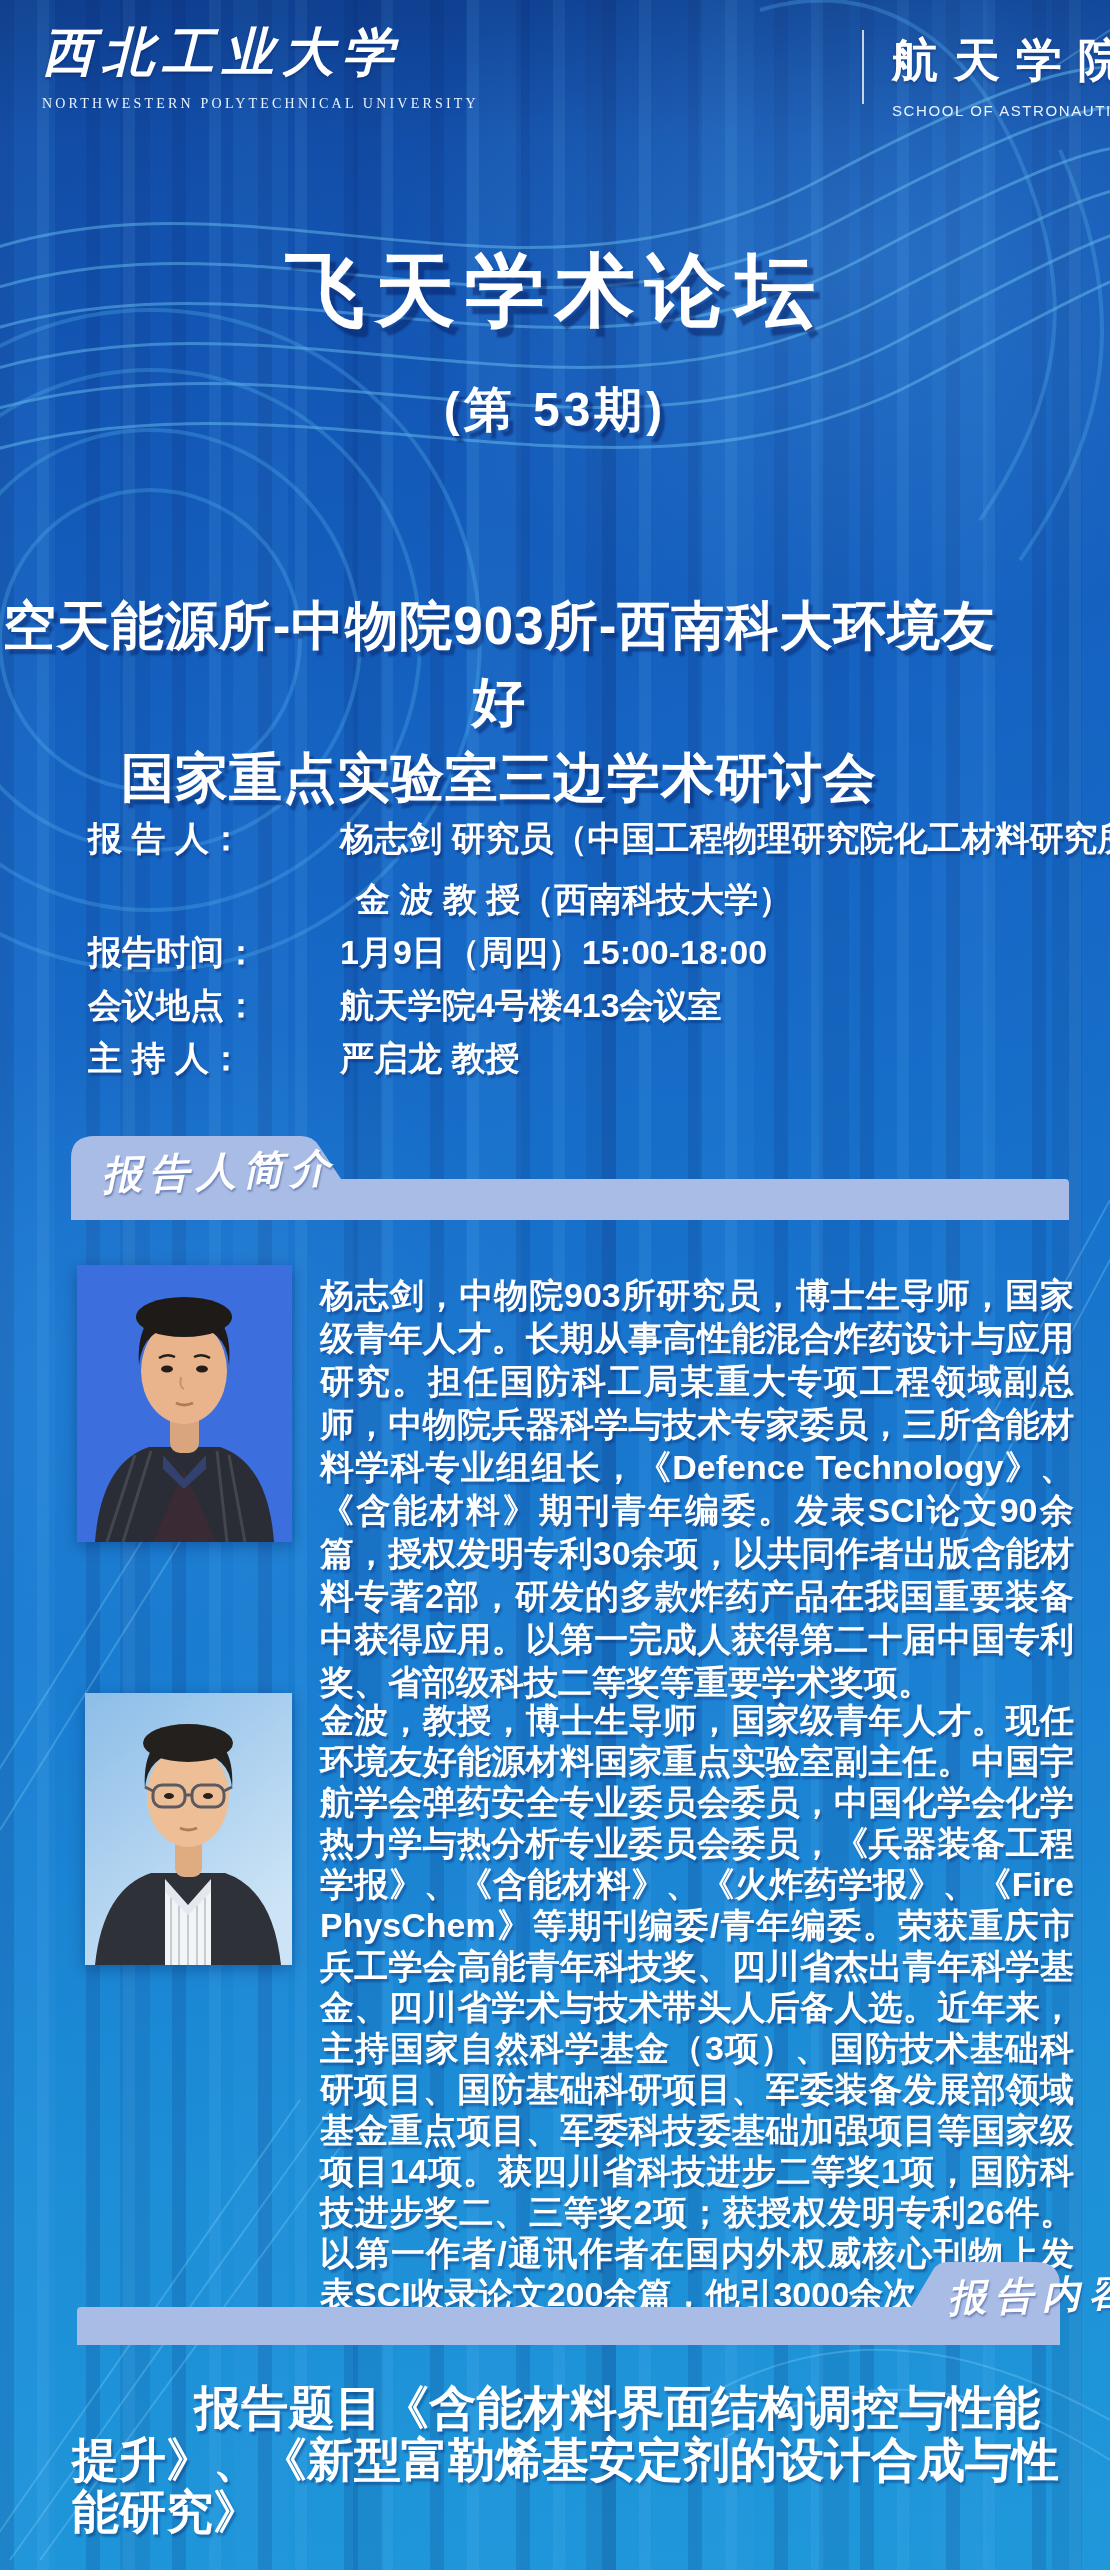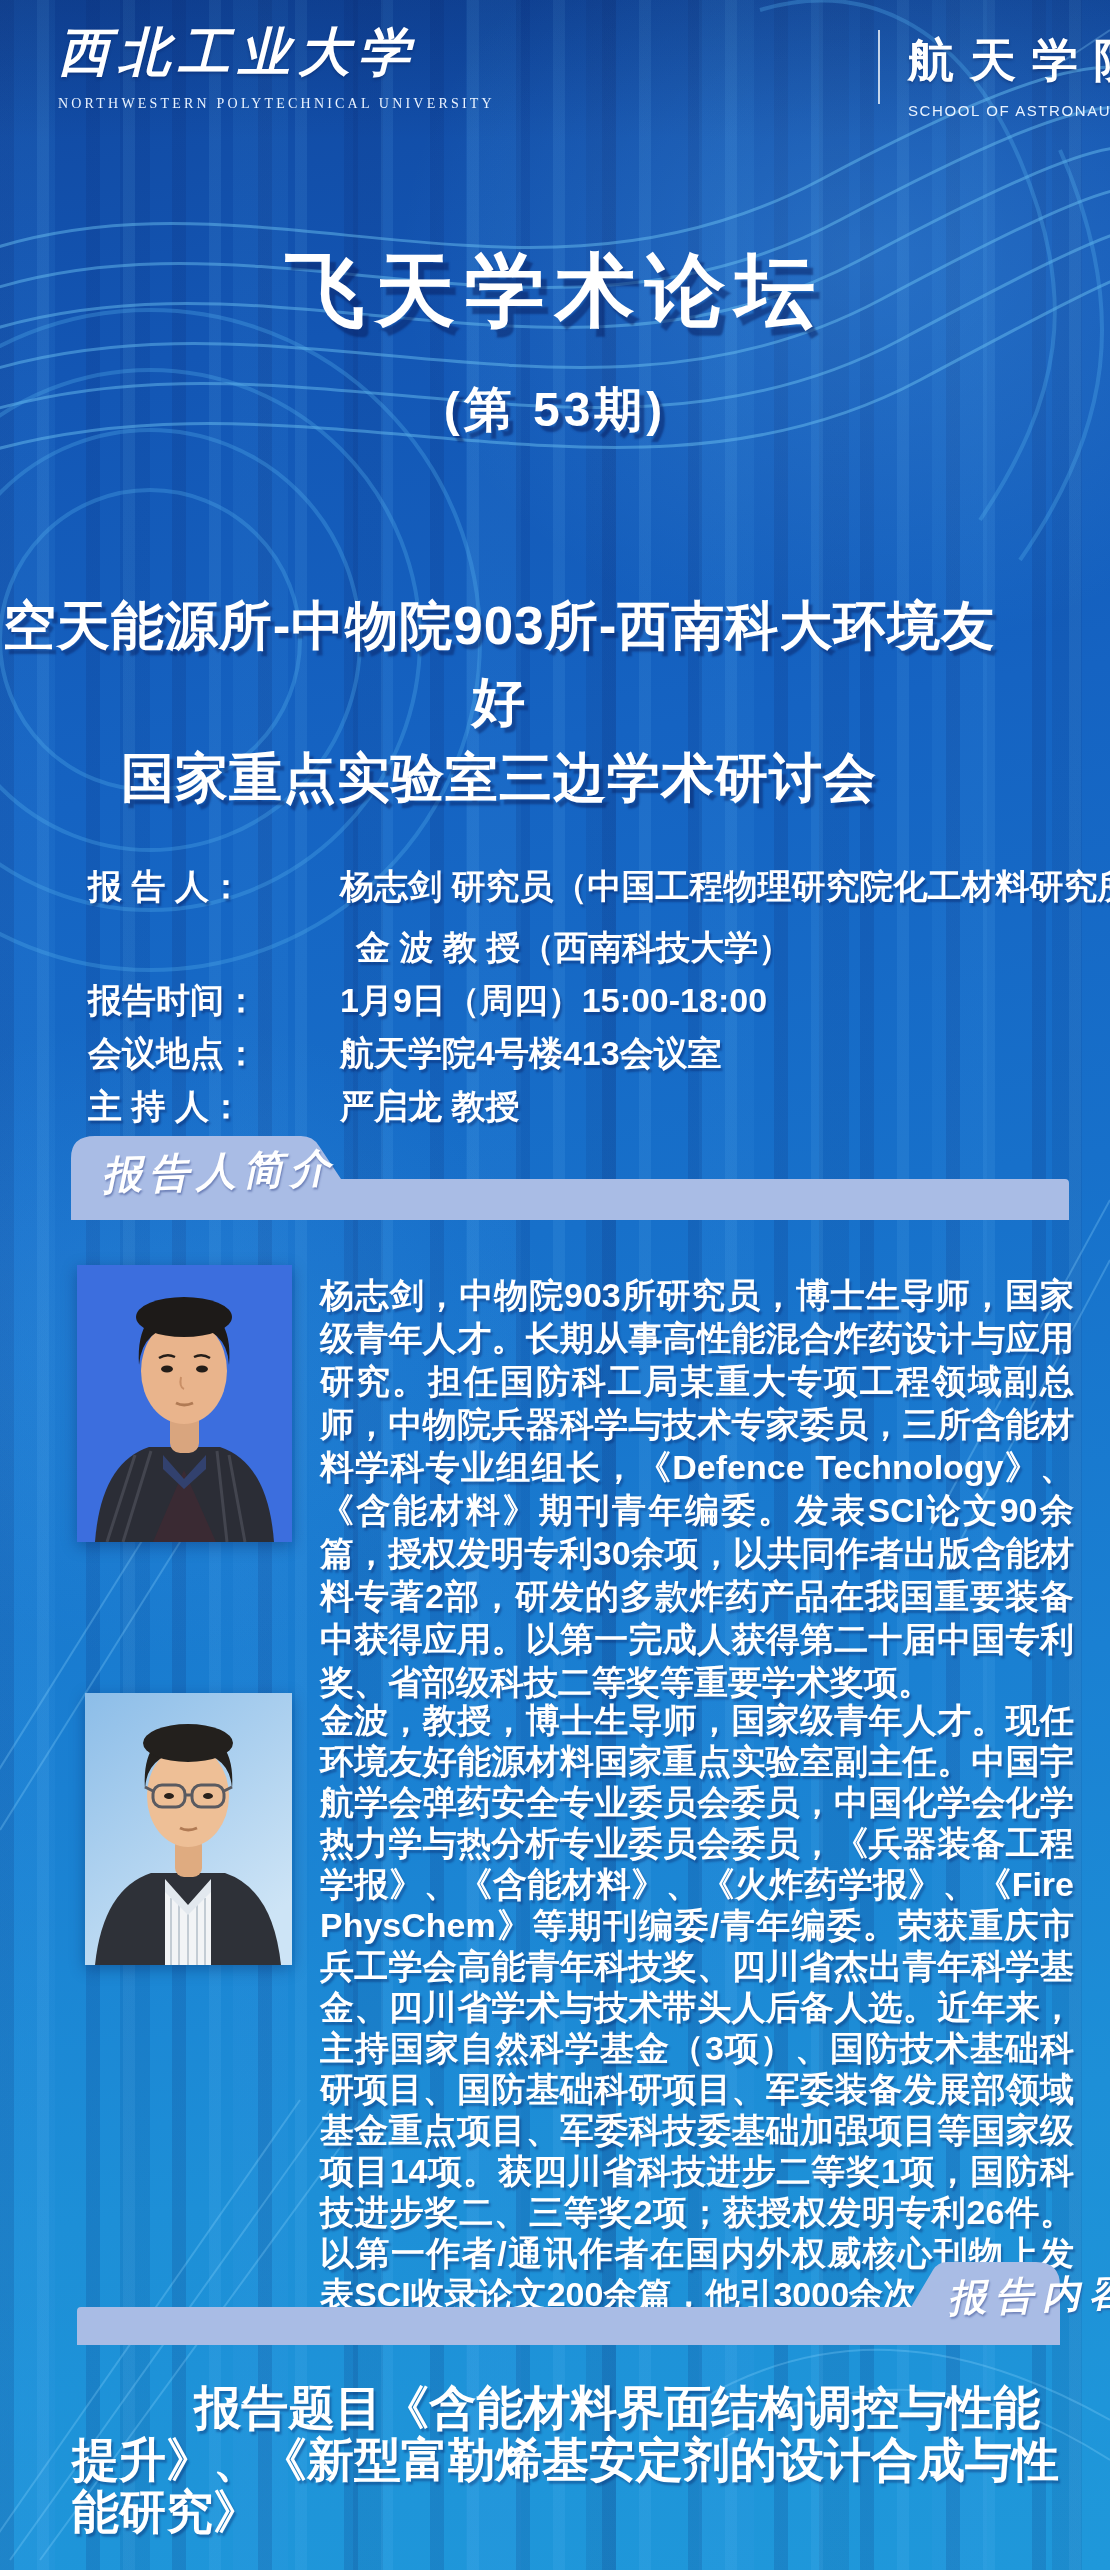--- a/index.html
+++ b/index.html
@@ -125,41 +125,41 @@
       <path d="M-20,1800 L180,1480"></path>
       <path d="M0,1830 L200,1510"></path>
       <path d="M1110,1200 L930,1530"></path>
       <path d="M1110,1260 L950,1560"></path>
       <path d="M1050,70 L1110,30"></path>
       <path d="M700,2400 C820,2330 950,2330 1110,2420"></path>
       <path d="M720,2440 C840,2370 970,2370 1110,2460"></path>
     </g>
   </svg>
 
-  <div class="layer" style="left:16px;top:0;width:1067px;height:140px;">
+  <div class="layer" style="left:0;top:0;width:1067px;height:140px;">
     <div class="layer" style="left:42px;top:26px;">
       <div class="uni-script">西北工业大学</div>
       <div class="uni-sub">NORTHWESTERN  POLYTECHNICAL  UNIVERSITY</div>
     </div>
     <div class="hdr-divider"></div>
     <div class="layer" style="left:892px;top:30px;">
       <div class="school-cn">航天学院</div>
       <div class="school-en">SCHOOL OF ASTRONAUTICS NPU</div>
     </div>
   </div>
 
   <div class="layer main-title" style="left:0;top:238px;">飞天学术论坛</div>
   <div class="layer issue-title" style="left:0;top:378px;">(第 53期)</div>
 
   <div class="layer workshop-title" style="left:0;top:588px;">
     <div>空天能源所-中物院903所-西南科大环境友好</div>
     <div>国家重点实验室三边学术研讨会</div>
   </div>
 
-  <div class="layer details" style="left:88px;top:860px;width:1000px;">
+  <div class="layer details" style="left:88px;top:812px;width:1000px;">
     <div class="detail-row">
       <span class="detail-label">报 告 人：</span>
       <span class="detail-value">杨志剑 研究员（中国工程物理研究院化工材料研究所）</span>
     </div>
     <div class="detail-row">
       <span class="detail-label"></span>
       <span class="detail-value" style="padding-left:16px;margin-top:8px;">金  波 教  授（西南科技大学）</span>
     </div>
     <div class="detail-row">
       <span class="detail-label">报告时间：</span>

